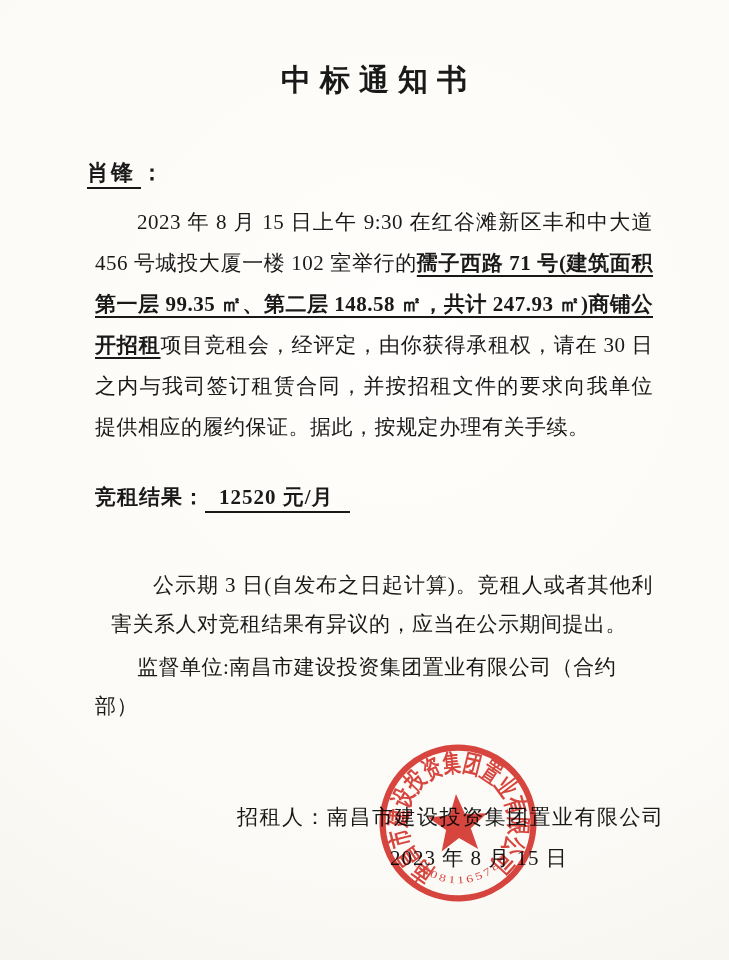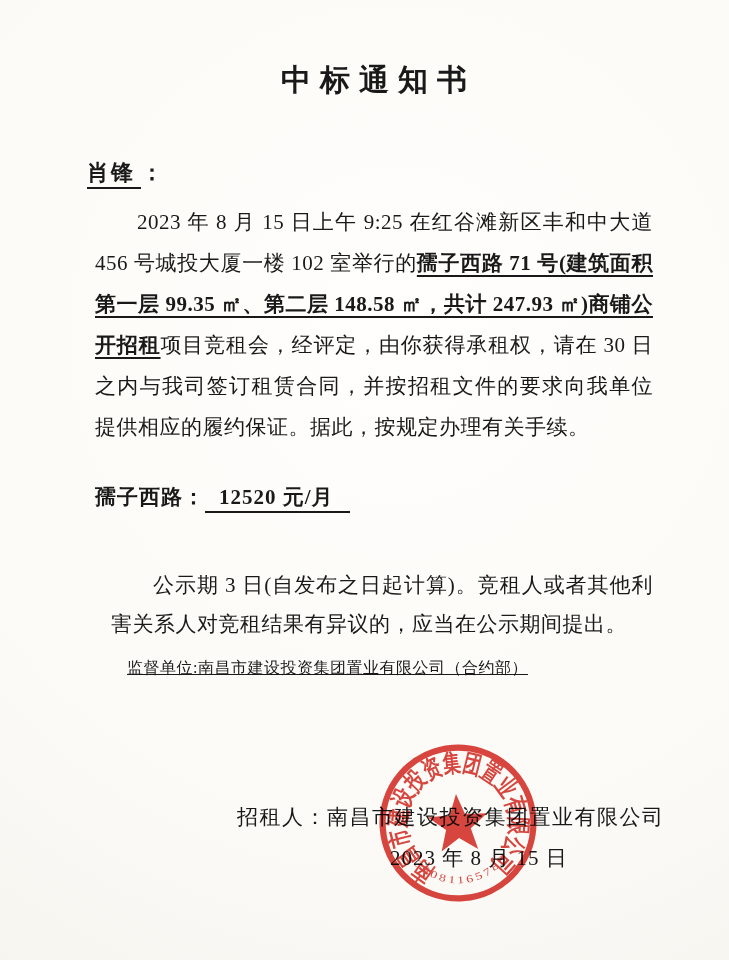--- a/index.html
+++ b/index.html
@@ -58,25 +58,24 @@
   .result-value{
     border-bottom:2px solid #191919;
     padding:0 16px 2px 14px;
   }
   .notice{
     margin-top:54px;
     line-height:39px;
     margin-left:16px;
   }
   .contact-line{
-    font-size:16px;
+    font-size:21px;
     line-height:39px;
     text-indent:2em;
     letter-spacing:0.5px;
-    text-decoration:underline;
   }
   .supervisor{margin-top:4px;}
   .sig-lessor{
     position:absolute;
     left:237px;top:803px;
     font-size:21px;
     letter-spacing:1.5px;
     white-space:nowrap;
   }
   .sig-date{
@@ -102,23 +101,23 @@
 </head>
 <body>
 
 <div class="page">
   <div class="content">
 
     <div class="doc-title">中标通知书</div>
 
     <div class="addressee"><span class="name">肖锋</span><span>：</span></div>
 
-    <div class="para p1"><span>2023 年 8 月 15 日上午 9:25 在红谷滩新区丰和中大道 456 号城投大厦一楼 102 室举行的</span><span class="emph">孺子西路 71 号(建筑面积第一层 99.35 ㎡、第二层 148.58 ㎡，共计 247.93 ㎡)商铺公开招租</span><span>项目竞租会，经评定，由你获得承租权，请在 30 日之内与我司签订租赁合同，并按招租文件的要求向我单位提供相应的履约保证。据此，按规定办理有关手续。</span></div>
+    <div class="para p1"><span>2023 年 8 月 15 日上午 9:30 在红谷滩新区丰和中大道 456 号城投大厦一楼 102 室举行的</span><span class="emph">孺子西路 71 号(建筑面积第一层 99.35 ㎡、第二层 148.58 ㎡，共计 247.93 ㎡)商铺公开招租</span><span>项目竞租会，经评定，由你获得承租权，请在 30 日之内与我司签订租赁合同，并按招租文件的要求向我单位提供相应的履约保证。据此，按规定办理有关手续。</span></div>
 
-    <div class="result-line"><span>孺子西路：</span><span class="result-value">12520 元/月</span></div>
+    <div class="result-line"><span>竞租结果：</span><span class="result-value">12520 元/月</span></div>
 
     <div class="para notice">公示期 3 日(自发布之日起计算)。竞租人或者其他利害关系人对竞租结果有异议的，应当在公示期间提出。</div>
 
     <div class="contact-line supervisor">监督单位:南昌市建设投资集团置业有限公司（合约部）</div>
 
   </div>
 
   <div class="sig-lessor">招租人：南昌市建设投资集团置业有限公司</div>
   <div class="sig-date">2023 年 8 月 15 日</div>
 

